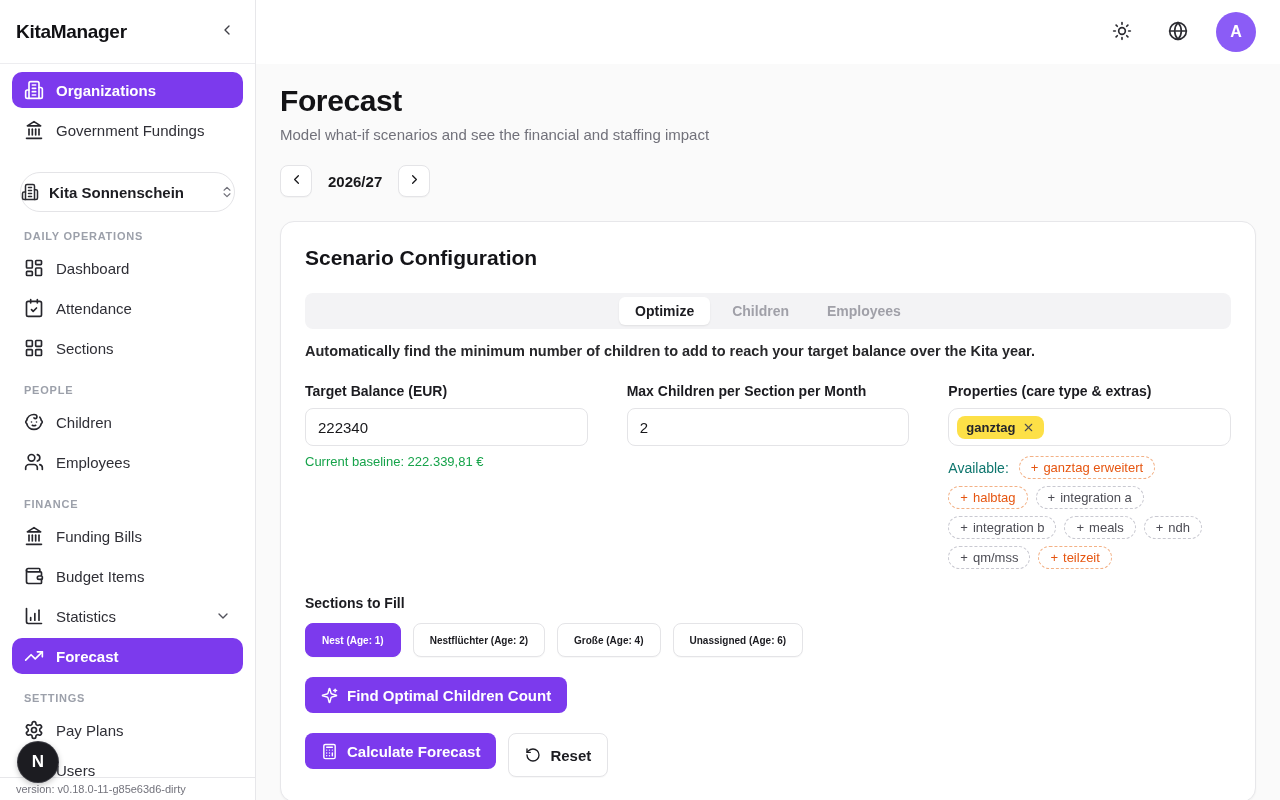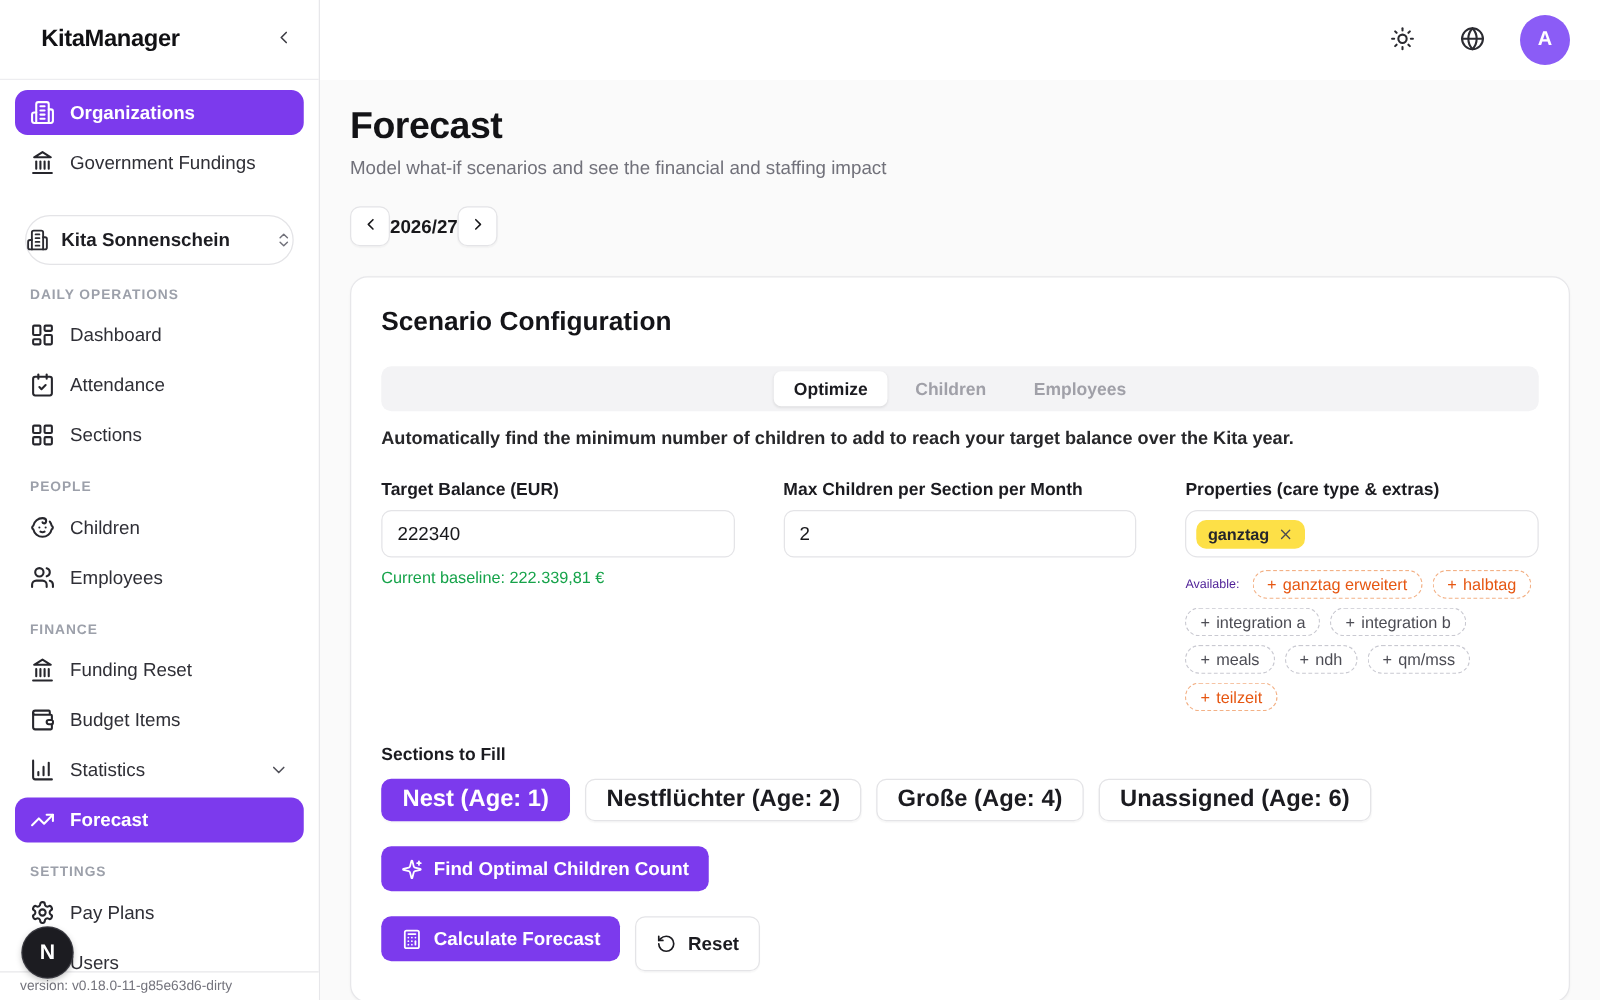--- a/index.html
+++ b/index.html
@@ -2,21 +2,21 @@
 <html><head>
 <meta charset="utf-8">
 <style>
   * { margin:0; padding:0; box-sizing:border-box; }
   html,body { width:1280px; height:800px; overflow:hidden; }
   body { font-family:"Liberation Sans","DejaVu Sans",sans-serif; background:#fafafa; color:#18181b; }
   .app { display:flex; width:1280px; height:800px; }
 
   
   .sidebar { position:relative; width:256px; height:800px; background:#fff; border-right:1px solid #e7e7ea; flex-shrink:0; }
-  .sidebar-header { height:64px; display:flex; align-items:center; justify-content:space-between; padding:0 20px 0 33px; border-bottom:1px solid #ededf0; }
+  .sidebar-header { height:64px; display:flex; align-items:center; justify-content:space-between; padding:0 20px 0 16px; border-bottom:1px solid #ededf0; }
   .app-title { font-size:19px; font-weight:800; letter-spacing:-0.3px; color:#111114; }
   .collapse-btn { background:none; border:none; cursor:pointer; color:#3f3f46; display:flex; align-items:center; }
   .collapse-btn svg { width:16px; height:16px; }
   .side-nav { padding:8px 12px 0 12px; }
   .nav-item { display:flex; align-items:center; gap:12px; height:36px; padding:0 12px; border-radius:10px; margin-bottom:4px;
               font-size:15px; font-weight:500; color:#2f2f36; cursor:pointer; }
   .nav-item .ic { width:20px; height:20px; display:flex; flex-shrink:0; color:#26262c; }
   .nav-item .ic svg { width:20px; height:20px; }
   .nav-item.active { background:#7c3aed; color:#fff; font-weight:600; }
   .nav-item.active .ic { color:#fff; }
@@ -39,21 +39,21 @@
   
   .main { flex:1; display:flex; flex-direction:column; height:800px; }
   .topbar { height:64px; background:#fff; display:flex; align-items:center; justify-content:flex-end; padding:0 24px; gap:20px; flex-shrink:0; }
   .icon-btn { width:36px; height:36px; background:none; border:none; cursor:pointer; color:#2b2b31; display:flex; align-items:center; justify-content:center; }
   .icon-btn svg { width:20px; height:20px; }
   .avatar { width:40px; height:40px; border-radius:50%; background:#8b5cf6; color:#fff; font-size:16px; font-weight:600;
             display:flex; align-items:center; justify-content:center; cursor:pointer; }
   .content { flex:1; background:#fafafa; padding:20px 24px 0 24px; overflow:hidden; }
   .page-title { font-size:30px; font-weight:800; letter-spacing:-0.4px; color:#131316; }
   .page-subtitle { font-size:15px; color:#71717a; margin-top:8px; }
-  .year-nav { display:flex; align-items:center; margin-top:22px; }
+  .year-nav { display:flex; align-items:center; gap:16px; margin-top:22px; }
   .year-btn { width:32px; height:32px; border:1px solid #e4e4e7; background:#fff; border-radius:8px; cursor:pointer;
               display:flex; align-items:center; justify-content:center; color:#18181b; box-shadow:0 1px 1px rgba(0,0,0,.03); }
   .year-btn svg { width:15px; height:15px; }
   .year-label { font-size:15px; font-weight:700; color:#18181b; }
 
   .card { background:#fff; border:1px solid #e7e7ea; border-radius:14px; box-shadow:0 1px 2px rgba(0,0,0,.04); margin-top:24px; padding:24px; }
   .card-title { font-size:21px; font-weight:700; color:#141418; }
   .tabbar { margin-top:23px; height:36px; background:#f3f3f5; border-radius:8px; display:flex; align-items:center; justify-content:center; gap:6px; padding:3px; }
   .tab { border:none; background:none; font-size:14px; font-weight:600; color:#a0a0a8; padding:6px 16px; border-radius:6px; cursor:pointer; font-family:inherit; }
   .tab.active { background:#fff; color:#1b1b20; box-shadow:0 1px 2px rgba(0,0,0,.08); }
@@ -62,28 +62,28 @@
   .fields { display:grid; grid-template-columns:1fr 1fr 1fr; gap:39px; margin-top:24px; }
   .field label { display:block; font-size:14px; font-weight:600; color:#1b1b20; margin-bottom:9px; }
   .field input { width:100%; height:38px; border:1px solid #e4e4e7; border-radius:8px; padding:0 12px; font-size:15px; color:#18181b;
                  font-family:inherit; background:#fff; outline:none; }
   .helper { margin-top:8px; font-size:13px; font-weight:500; color:#16a34a; }
   .chipbox { min-height:38px; border:1px solid #e4e4e7; border-radius:10px; background:#fff; padding:5px 8px; display:flex; flex-wrap:wrap; gap:6px; align-items:center; cursor:text; }
   .chip { display:inline-flex; align-items:center; gap:7px; background:#fde047; border-radius:8px; padding:4px 9px; font-size:13px; font-weight:700; color:#25252b; }
   .chip .x { display:flex; cursor:pointer; color:#4b4b53; }
   .chip .x svg { width:13px; height:13px; }
   .avail { margin-top:10px; display:flex; flex-wrap:wrap; gap:7px 8px; align-items:center; }
-  .avail-label { font-size:10px; color:#4c1d95; margin-right:2px; }
+  .avail-label { font-size:14px; color:#0f766e; margin-right:2px; }
   .chip-avail { display:inline-flex; align-items:center; gap:5px; border:1px dashed #c9c9d1; border-radius:999px; padding:3px 11px;
                 font-size:13px; font-weight:500; color:#4c4c54; background:#fff; cursor:pointer; }
   .chip-avail.accent { border-color:#f3b186; color:#e65611; }
 
   .sections-label { margin-top:26px; font-size:14px; font-weight:600; color:#1b1b20; }
   .section-options { display:flex; gap:12px; margin-top:12px; }
-  .opt-btn { height:34px; padding:0 16px; border-radius:8px; font-size:19px; font-weight:600; font-family:inherit; cursor:pointer;
+  .opt-btn { height:34px; padding:0 16px; border-radius:8px; font-size:10px; font-weight:600; font-family:inherit; cursor:pointer;
              background:#fff; border:1px solid #e4e4e7; color:#1b1b20; box-shadow:0 1px 1px rgba(0,0,0,.03); }
   .opt-btn.active { background:#7c3aed; border-color:#7c3aed; color:#fff; }
 
   .btn-primary { display:inline-flex; align-items:center; gap:9px; height:36px; padding:0 16px; background:#7c3aed; color:#fff;
                  border:none; border-radius:8px; font-size:15px; font-weight:600; font-family:inherit; cursor:pointer; }
   .btn-primary .bico, .btn-outline .bico { display:flex; }
   .btn-primary .bico svg { width:17px; height:17px; }
   .btn-outline { display:inline-flex; align-items:center; gap:9px; height:44px; padding:0 16px; background:#fff; color:#1b1b20;
                  border:1px solid #e4e4e7; border-radius:8px; font-size:15px; font-weight:600; font-family:inherit; cursor:pointer;
                  box-shadow:0 1px 1px rgba(0,0,0,.03); }
@@ -215,21 +215,21 @@
           <span class="ic">
             <svg viewBox="0 0 24 24" fill="none" stroke="currentColor" stroke-width="2" stroke-linecap="round" stroke-linejoin="round">
               <line x1="3" y1="22" x2="21" y2="22"></line>
               <line x1="6" y1="18" x2="6" y2="11"></line>
               <line x1="10" y1="18" x2="10" y2="11"></line>
               <line x1="14" y1="18" x2="14" y2="11"></line>
               <line x1="18" y1="18" x2="18" y2="11"></line>
               <polygon points="12 2 20 7 4 7"></polygon>
             </svg>
           </span>
-          <span>Funding Reset</span>
+          <span>Funding Bills</span>
         </div>
         <div class="nav-item">
           <span class="ic">
             <svg viewBox="0 0 24 24" fill="none" stroke="currentColor" stroke-width="2" stroke-linecap="round" stroke-linejoin="round">
               <path d="M19 7V4a1 1 0 0 0-1-1H5a2 2 0 0 0 0 4h15a1 1 0 0 1 1 1v4h-3a2 2 0 0 0 0 4h3a1 1 0 0 0 1-1v-2"></path>
               <path d="M3 5v14a2 2 0 0 0 2 2h15a1 1 0 0 0 1-1v-4"></path>
             </svg>
           </span>
           <span>Budget Items</span>
         </div>

